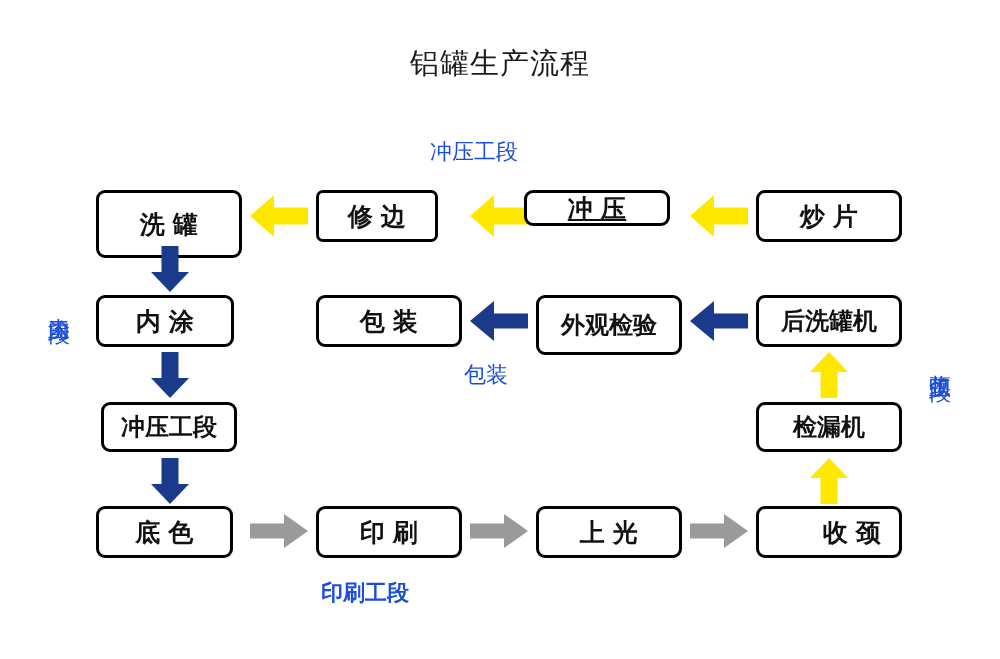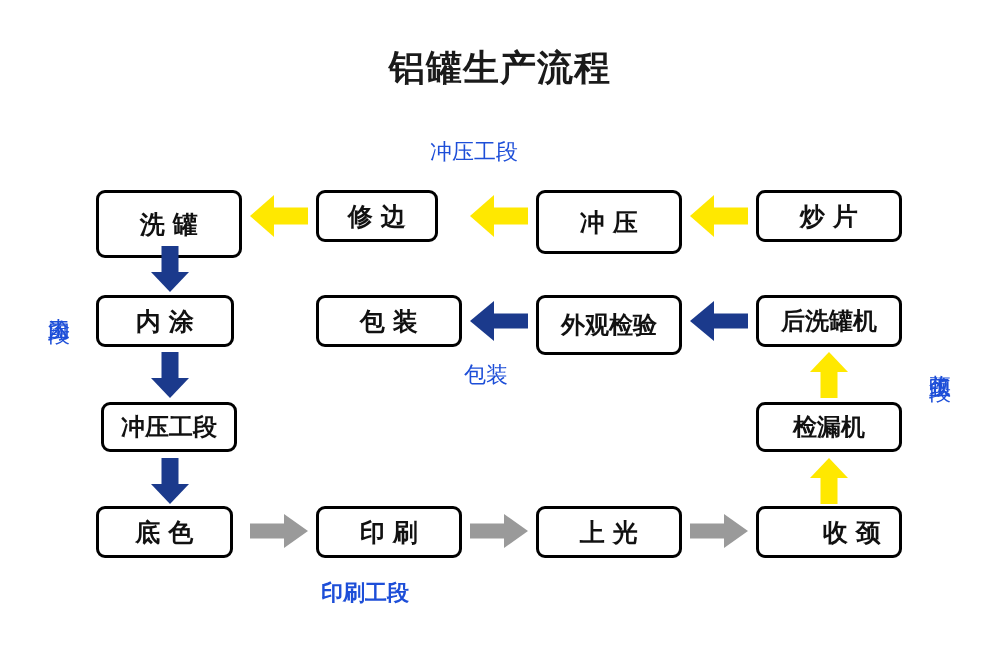--- a/index.html
+++ b/index.html
@@ -18,22 +18,22 @@
     overflow: hidden;
   }
 
   
   .title {
     position: absolute;
     left: 0;
     top: 44px;
     width: 1000px;
     text-align: center;
-    font-size: 36px;
-    font-weight: 700;
+    font-size: 29px;
+    font-weight: 400;
     color: #1a1a1a;
     letter-spacing: 1px;
   }
 
   
   .node {
     position: absolute;
     box-sizing: border-box;
     background: #ffffff;
     border: 3px solid #000000;
@@ -94,28 +94,28 @@
   <div class="seclabel vert" style="left:44px; top:300px;">内涂工段</div>
   <div class="seclabel vert" style="left:925px; top:358px;">收颈工段</div>
 
   <div class="node" style="left:96px; top:190px; width:146px; height:68px;text-align:center;">洗 罐</div>
 
   <div class="arrow left" style="left:250px; top:192px; width:58px; height:48px;">
     <div class="shaft" style="width:36px; height:17px; background:#ffe800;"></div>
     <div class="head" style="border-top:21px solid transparent; border-bottom:21px solid transparent; border-right:24px solid #ffe800;"></div>
   </div>
 
-  <div class="node" style="left:316px; top:190px; width:122px; height:52px;">修 边</div>
+  <div class="node" style="left:316px; top:190px; width:122px; height:52px;border-radius:7px;">修 边</div>
 
   <div class="arrow left" style="left:470px; top:192px; width:58px; height:48px;">
     <div class="shaft" style="width:36px; height:17px; background:#ffe800;"></div>
     <div class="head" style="border-top:21px solid transparent; border-bottom:21px solid transparent; border-right:24px solid #ffe800;"></div>
   </div>
 
-  <div class="node" style="left:536px; top:190px; width:146px; height:64px;">冲 压</div>
+  <div class="node" style="left:524px; top:190px; width:146px; height:36px;text-decoration:underline;">冲 压</div>
 
   <div class="arrow left" style="left:690px; top:192px; width:58px; height:48px;">
     <div class="shaft" style="width:36px; height:17px; background:#ffe800;"></div>
     <div class="head" style="border-top:21px solid transparent; border-bottom:21px solid transparent; border-right:24px solid #ffe800;"></div>
   </div>
 
   <div class="node" style="left:756px; top:190px; width:146px; height:52px;">炒 片</div>
 
   <div class="arrow down" style="left:146px; top:246px; width:48px; height:46px;">
     <div class="shaft" style="width:17px; height:28px; background:#1b3a8c;"></div>

